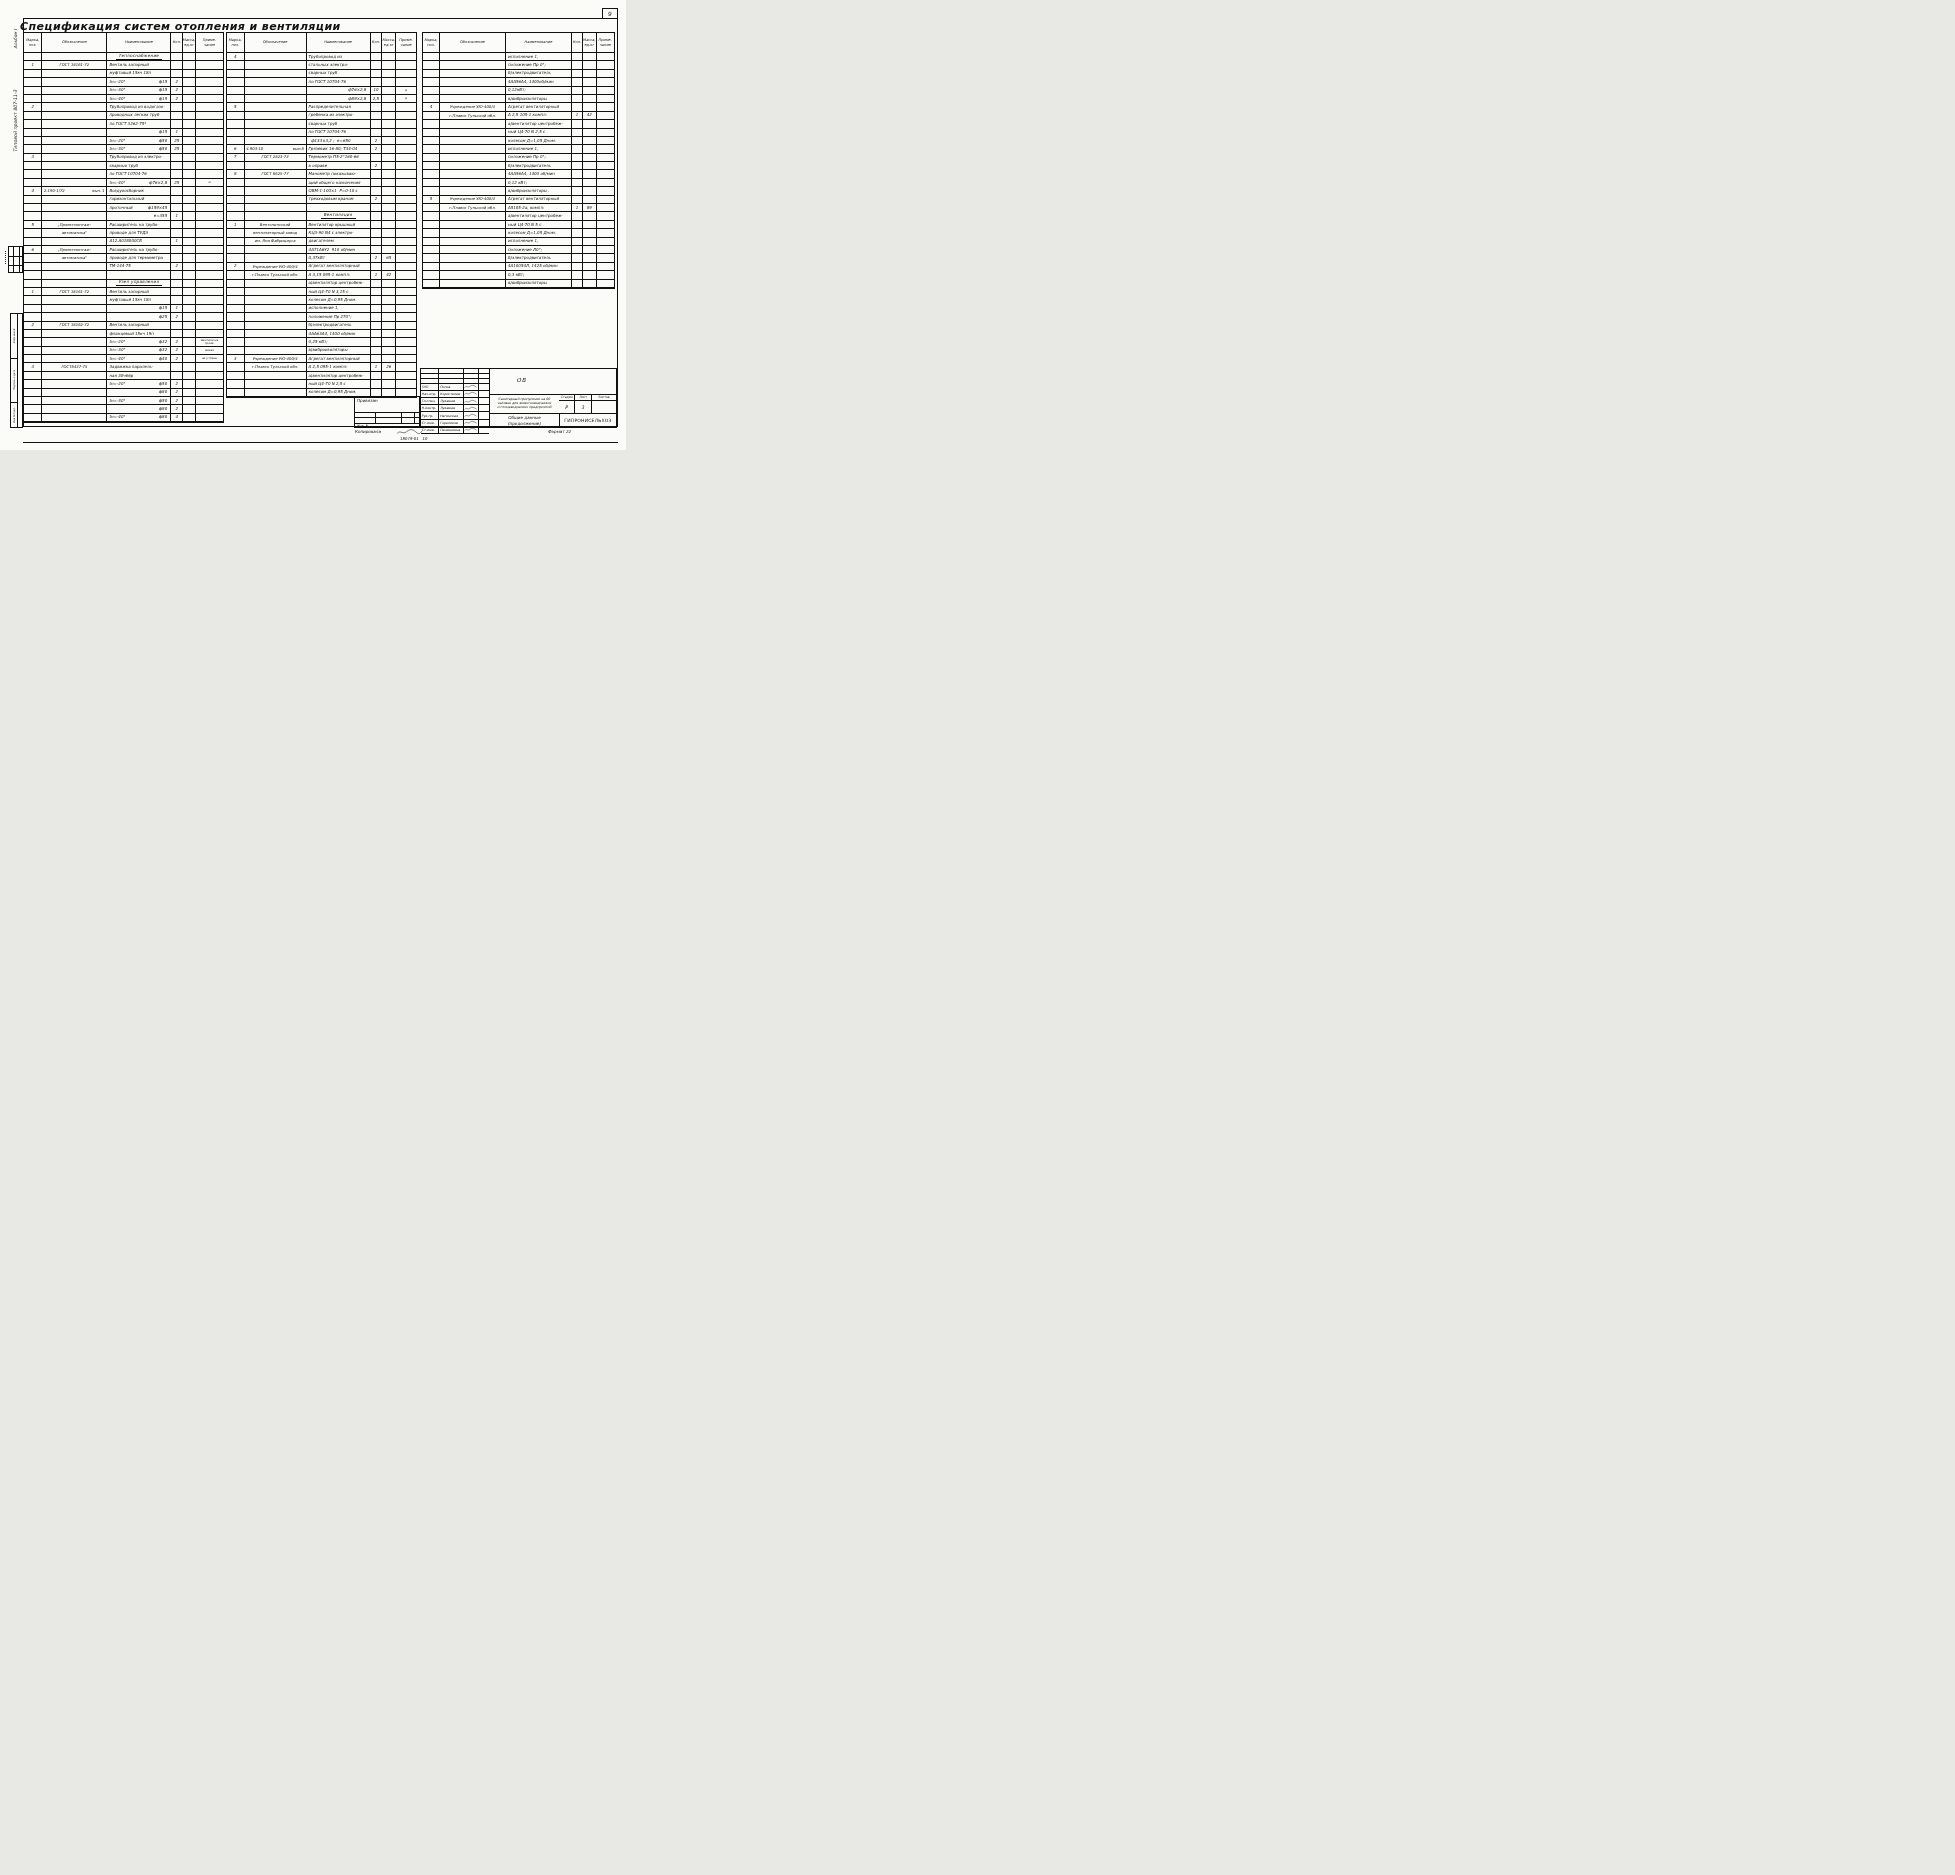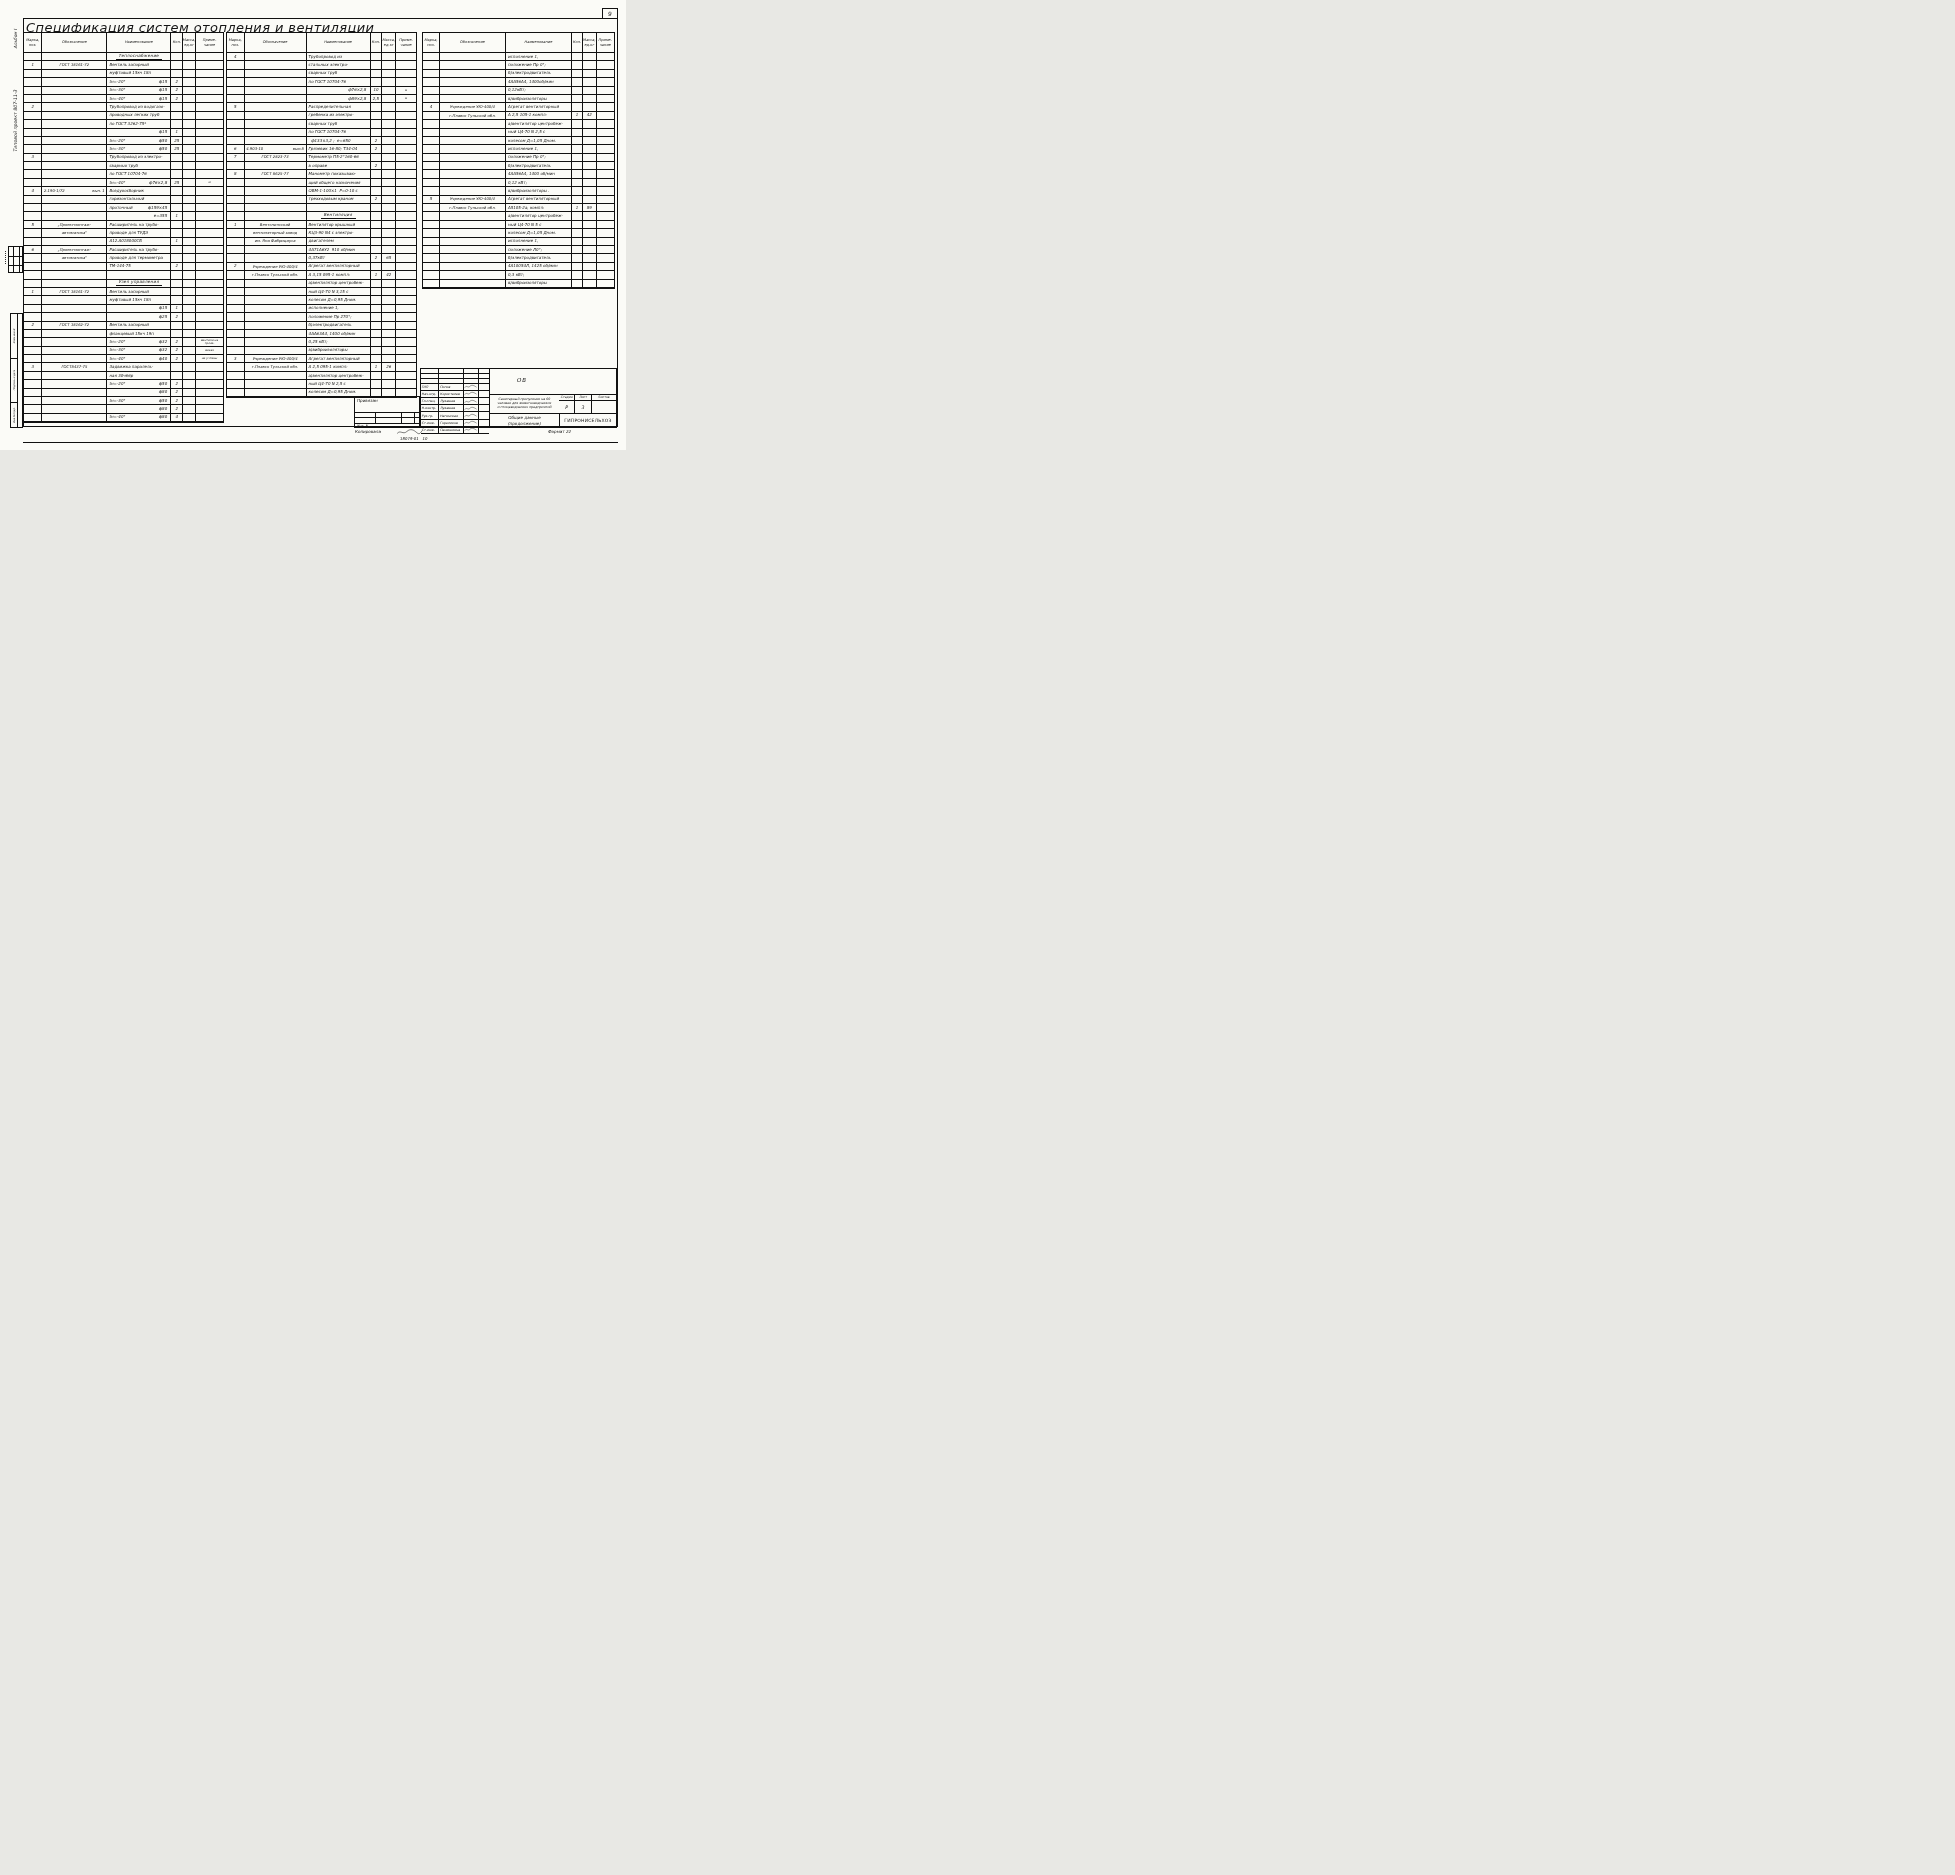--- a/index.html
+++ b/index.html
@@ -7,21 +7,21 @@
          font-family:"DejaVu Sans",sans-serif;color:#141414;overflow:hidden;}
   .abs{position:absolute;}
   
   .frame{position:absolute;left:23px;top:18.4px;width:595px;height:409px;
          border:1.2px solid #111;box-sizing:border-box;}
   .pagebox{position:absolute;left:602px;top:7.8px;width:15.6px;height:11.7px;border:1px solid #111;
            box-sizing:border-box;display:flex;align-items:center;justify-content:center;
            font-size:5.9px;font-style:italic;}
   .bottomline{position:absolute;left:23px;top:442px;width:595px;height:0.8px;background:#111;}
   
-  .title{position:absolute;left:26px;top:20.3px;font-size:13px;font-style:italic;letter-spacing:0.4px;}
+  .title{position:absolute;left:20px;top:20.3px;font-size:11px;font-style:italic;letter-spacing:0.4px;font-weight:bold;}
   
   .spec{position:absolute;border:1px solid #111;box-sizing:border-box;background:#fbfbf7;}
   .t1{left:23px; top:32px; width:201px;}
   .t2{left:226px;top:32px; width:191px;}
   .t3{left:422px;top:32px;width:193px;}
   .thead{display:grid;grid-template-columns:var(--cols);height:19px;border-bottom:0.9px solid #111;}
   .th{border-right:0.5px solid #111;display:flex;align-items:center;justify-content:center;
       text-align:center;font-size:3.6px;font-style:italic;white-space:pre-line;line-height:1.15;}
   .th:last-child{border-right:none;}
   .tr{display:grid;grid-template-columns:var(--cols);height:var(--rh);}

